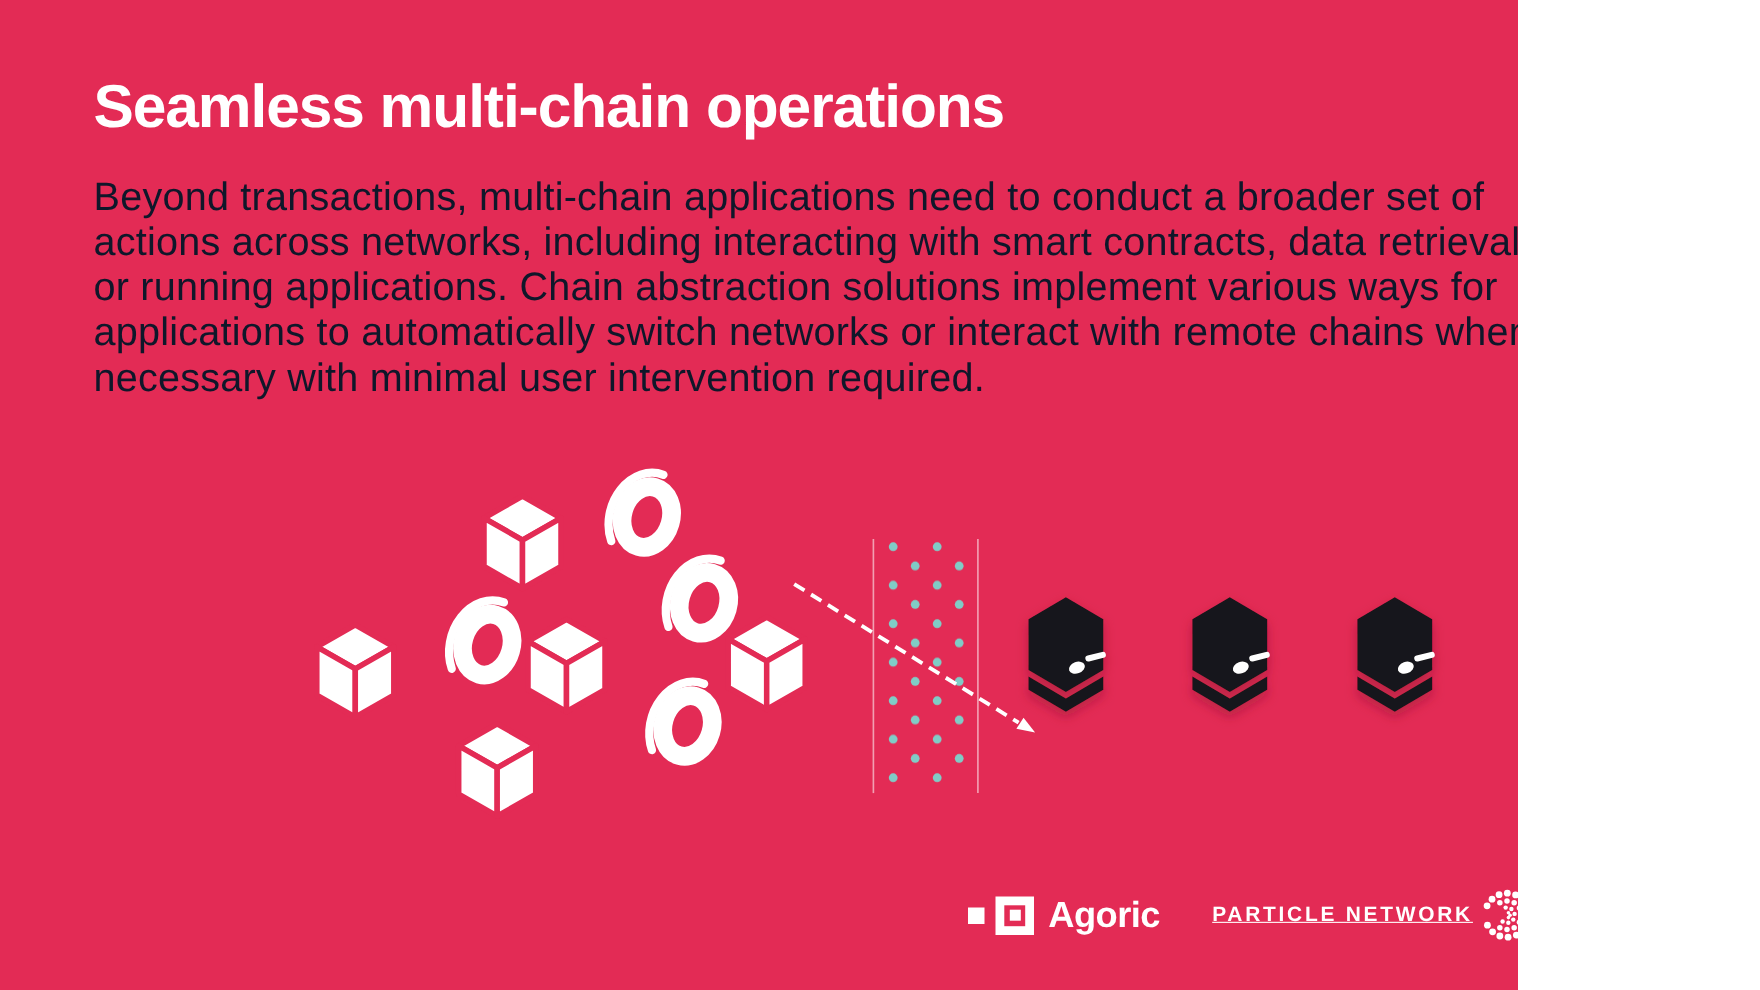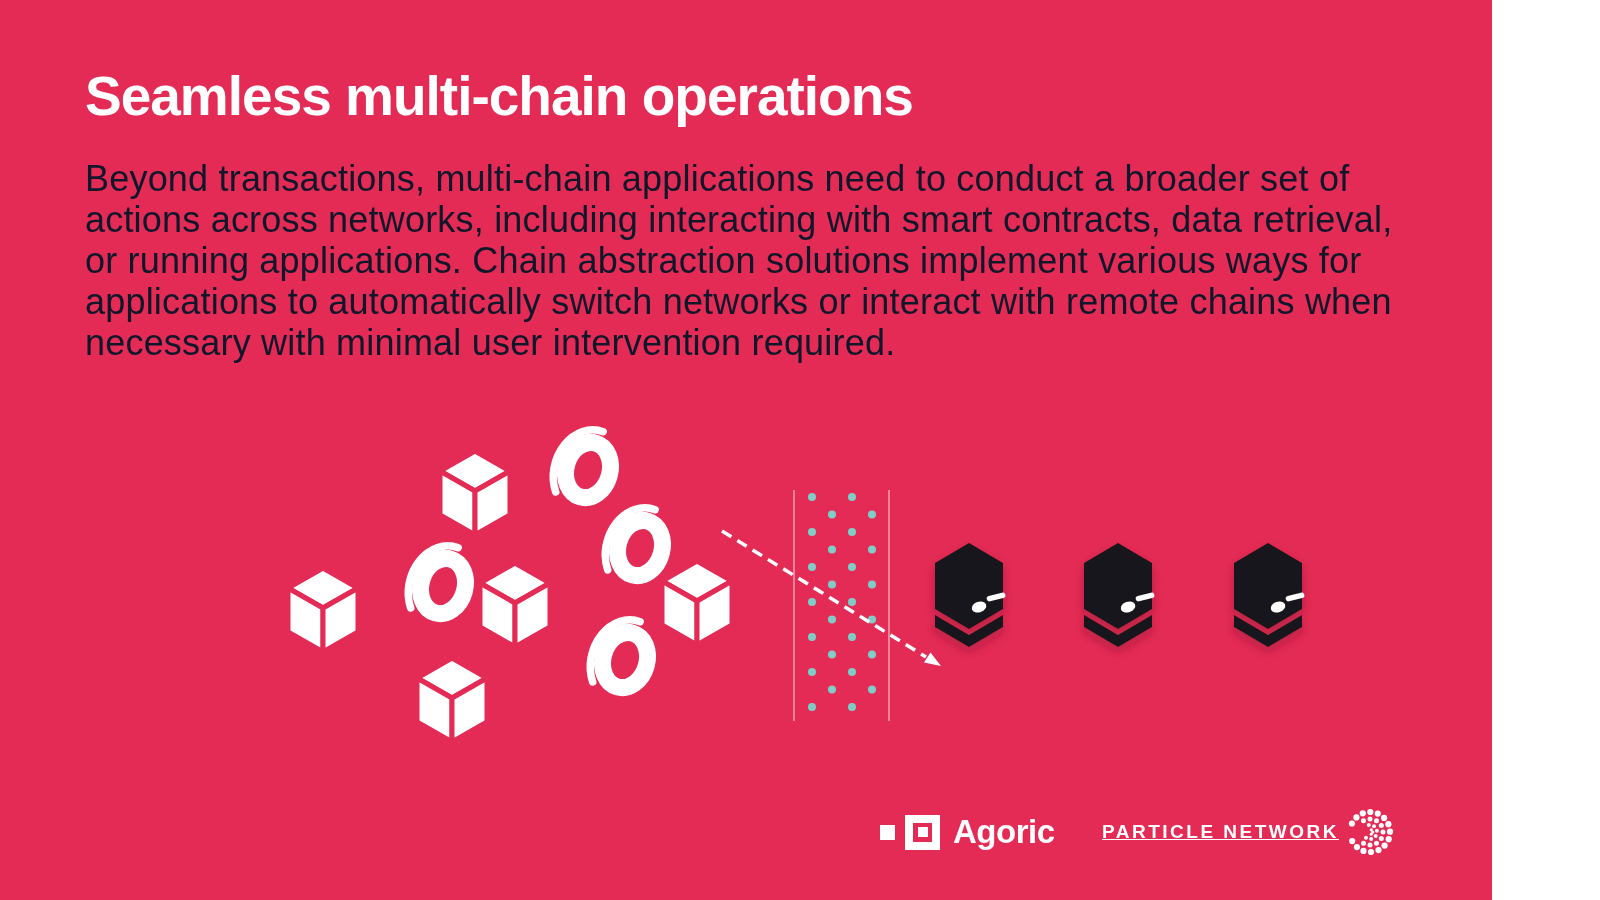--- a/index.html
+++ b/index.html
@@ -1,17 +1,17 @@
 <!DOCTYPE html>
 <html><head>
 <meta charset="utf-8">
 <style>
   html,body{margin:0;padding:0;overflow:hidden;background:#fff;}
   .slide{
-    position:relative;width:1492px;height:900px;
+    position:relative;width:1380px;height:900px;
     background:#E32B55;overflow:hidden;
     font-family:"Liberation Sans","DejaVu Sans",sans-serif;color:#fff;
   }
   .title{
     position:absolute;left:85px;top:66px;margin:0;
     font-size:55px;font-weight:700;letter-spacing:-1px;line-height:1.1;color:#fff;
   }
   .body-text{
     position:absolute;left:85px;top:158px;margin:0;
     width:1320px;font-size:36px;font-weight:400;line-height:41px;

